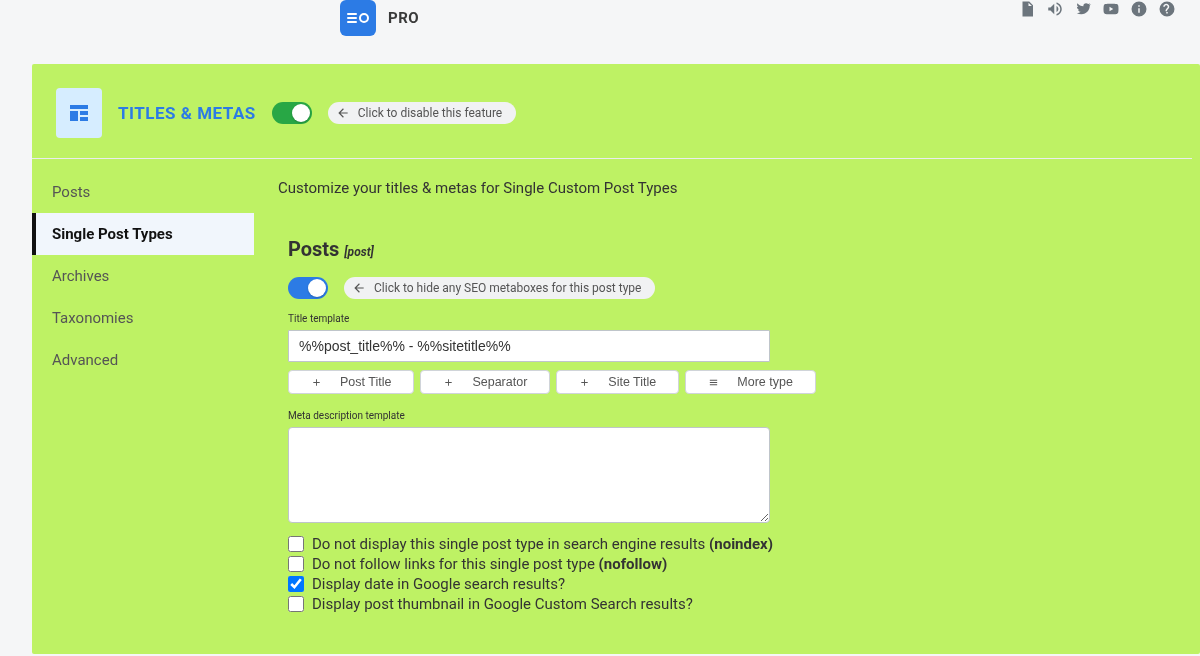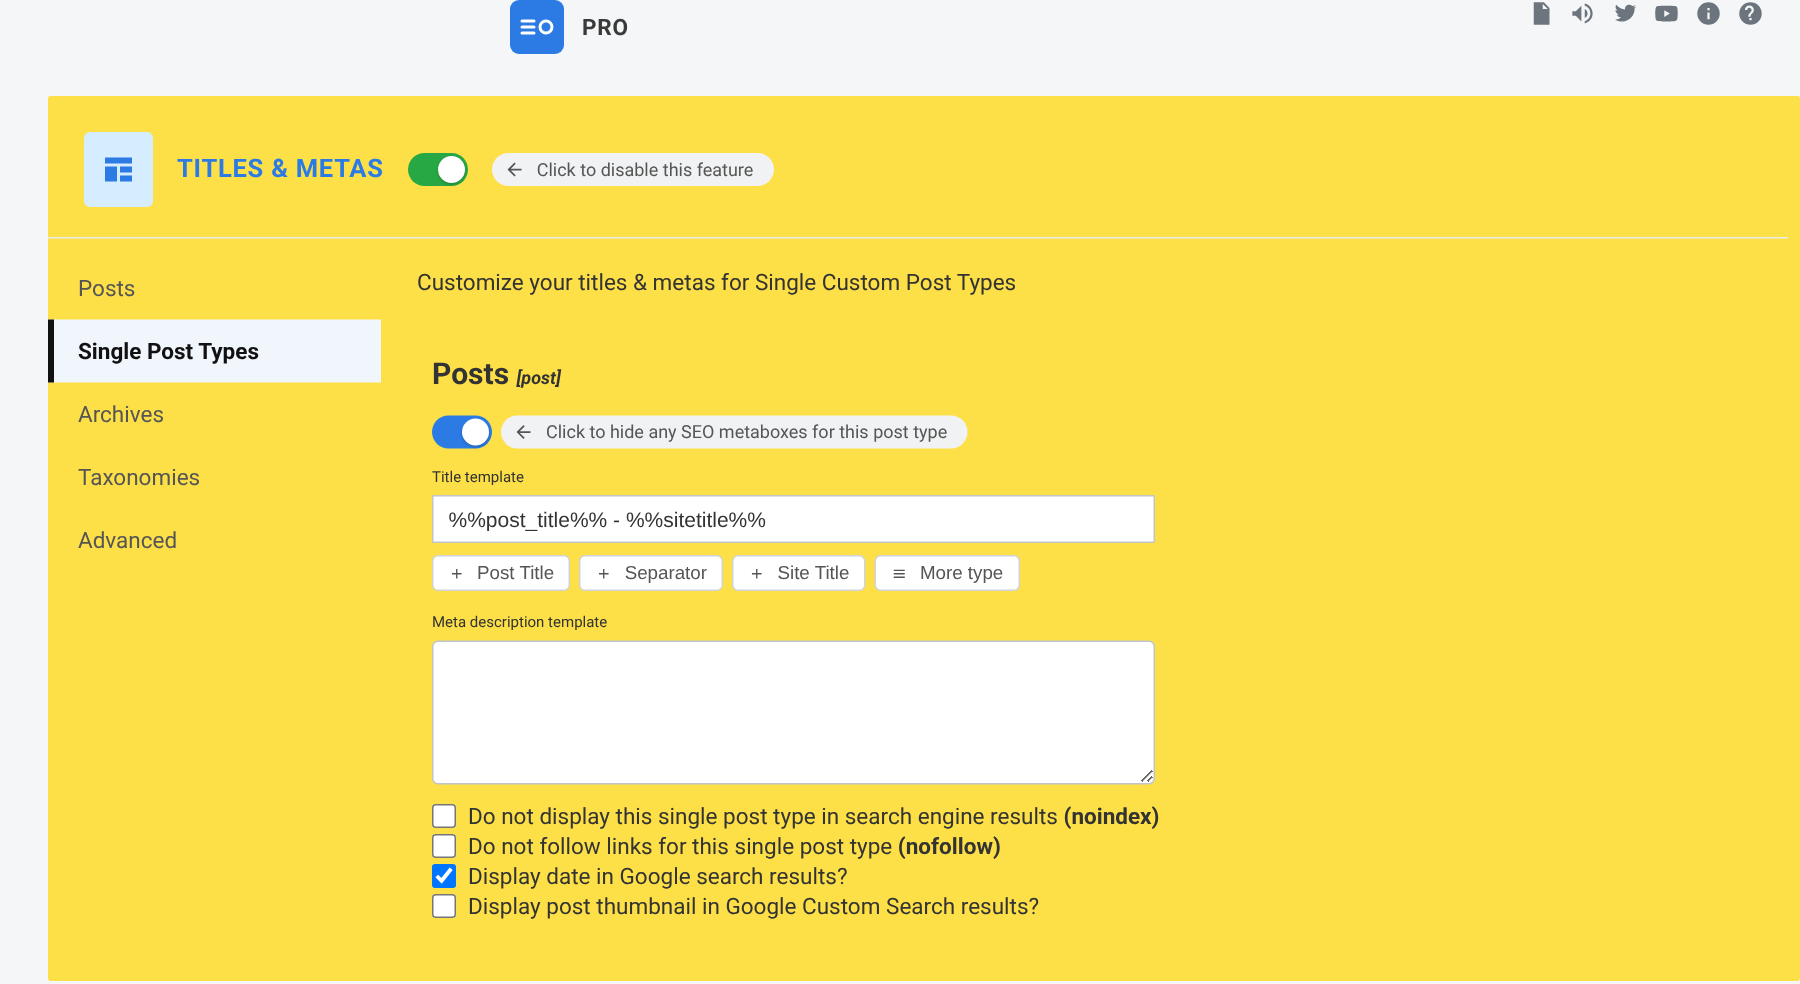--- a/index.html
+++ b/index.html
@@ -8,21 +8,21 @@
 .topbar-left { display: flex; align-items: center; margin-left: 316px; }
 .app-logo { width: 36px; height: 36px; background: #2c7be5; border-radius: 6px; display: flex; align-items: center; justify-content: center; margin-right: 12px; }
 .app-logo-inner { display: flex; align-items: center; gap: 2px; }
 .logo-lines { display: flex; flex-direction: column; gap: 2px; }
 .logo-line { width: 10px; height: 2px; background: #fff; border-radius: 1px; }
 .logo-circle { width: 10px; height: 10px; border: 2px solid #fff; border-radius: 50%; }
 .pro-label { font-weight: 700; font-size: 15px; color: #3a3a3a; letter-spacing: 0.5px; }
 .topbar-right { display: flex; gap: 10px; align-items: center; color: #6c757d; }
 .topbar-right svg { width: 18px; height: 18px; fill: #6c757d; cursor: pointer; }
 
-.main-card { background: #fde047; margin: 8px 0 0 32px; min-height: 590px; border-radius: 2px; }
+.main-card { background: #bef264; margin: 8px 0 0 32px; min-height: 590px; border-radius: 2px; }
 
 .header-section { padding: 24px 16px 20px 16px; border-bottom: 1px solid #e9ecef; margin: 0 8px 0 0; display: flex; align-items: center; gap: 16px; }
 .header-icon-box { width: 46px; height: 50px; background: #d6edff; border-radius: 4px; display: flex; align-items: center; justify-content: center; margin-left: 8px; }
 .header-title { font-weight: 700; font-size: 17px; color: #2c7be5; letter-spacing: 0.5px; }
 
 .toggle { width: 40px; height: 22px; background: #ccc; border-radius: 11px; position: relative; cursor: pointer; flex-shrink: 0; }
 .toggle.on { background: #28a745; }
 .toggle.blue { background: #2c7be5; }
 .toggle-knob { width: 18px; height: 18px; background: #fff; border-radius: 50%; position: absolute; top: 2px; left: 2px; transition: left .2s; box-shadow: 0 1px 2px rgba(0,0,0,0.2); }
 .toggle.on .toggle-knob { left: 20px; }
@@ -33,28 +33,28 @@
 .body-section { display: flex; }
 .sidebar { width: 222px; flex-shrink: 0; padding-top: 12px; }
 .sidebar-item { padding: 12px 16px; font-size: 15px; color: #555; cursor: pointer; border-left: 4px solid transparent; }
 .sidebar-item.active { background: #f1f6fc; color: #111; font-weight: 700; border-left: 4px solid #111; }
 
 .content { flex: 1; padding: 20px 40px 30px 24px; }
 .content-intro { font-size: 15px; color: #333; margin-bottom: 40px; }
 .section-title { font-size: 20px; font-weight: 700; margin-bottom: 16px; margin-left: 10px; }
 .section-title .slug { font-style: italic; font-weight: 700; font-size: 12px; }
 
-.toggle-row { display: flex; align-items: center; gap: 6px; margin-bottom: 14px; margin-left: 10px; }
+.toggle-row { display: flex; align-items: center; gap: 16px; margin-bottom: 14px; margin-left: 10px; }
 
 .field-label { font-size: 10px; color: #333; margin-bottom: 6px; margin-left: 10px; }
 .text-input { width: 482px; max-width: 100%; padding: 7px 10px; border: 1px solid #bfc5ca; border-radius: 1px; font-size: 14px; color: #333; margin-left: 10px; }
 .textarea-input { width: 482px; max-width: 100%; height: 96px; padding: 7px 10px; border: 1px solid #bfc5ca; border-radius: 4px; font-size: 14px; resize: both; margin-left: 10px; display: block; }
 
 .tag-buttons { display: flex; gap: 6px; margin: 8px 0 16px 10px; flex-wrap: wrap; }
-.tag-btn { display: inline-flex; align-items: center; gap: 8px; background: #fff; border: 1px solid #d0d4d9; border-radius: 4px; padding: 4px 10px; font-size: 12.5px; color: #555; cursor: pointer; }
+.tag-btn { display: inline-flex; align-items: center; gap: 18px; background: #fff; border: 1px solid #d0d4d9; border-radius: 4px; padding: 4px 22px; font-size: 12.5px; color: #555; cursor: pointer; }
 .tag-btn svg { width: 11px; height: 11px; fill: #555; }
 
 .checkbox-row { display: flex; align-items: center; gap: 8px; margin-top: 2px; margin-left: 10px; font-size: 15px; color: #333; }
 .checkbox-row input[type="checkbox"] { width: 16px; height: 16px; cursor: pointer; border-radius: 3px; }
 .checkbox-row .bold { font-weight: 700; }
 </style>
 </head>
 <body>
 
 <div class="topbar">

